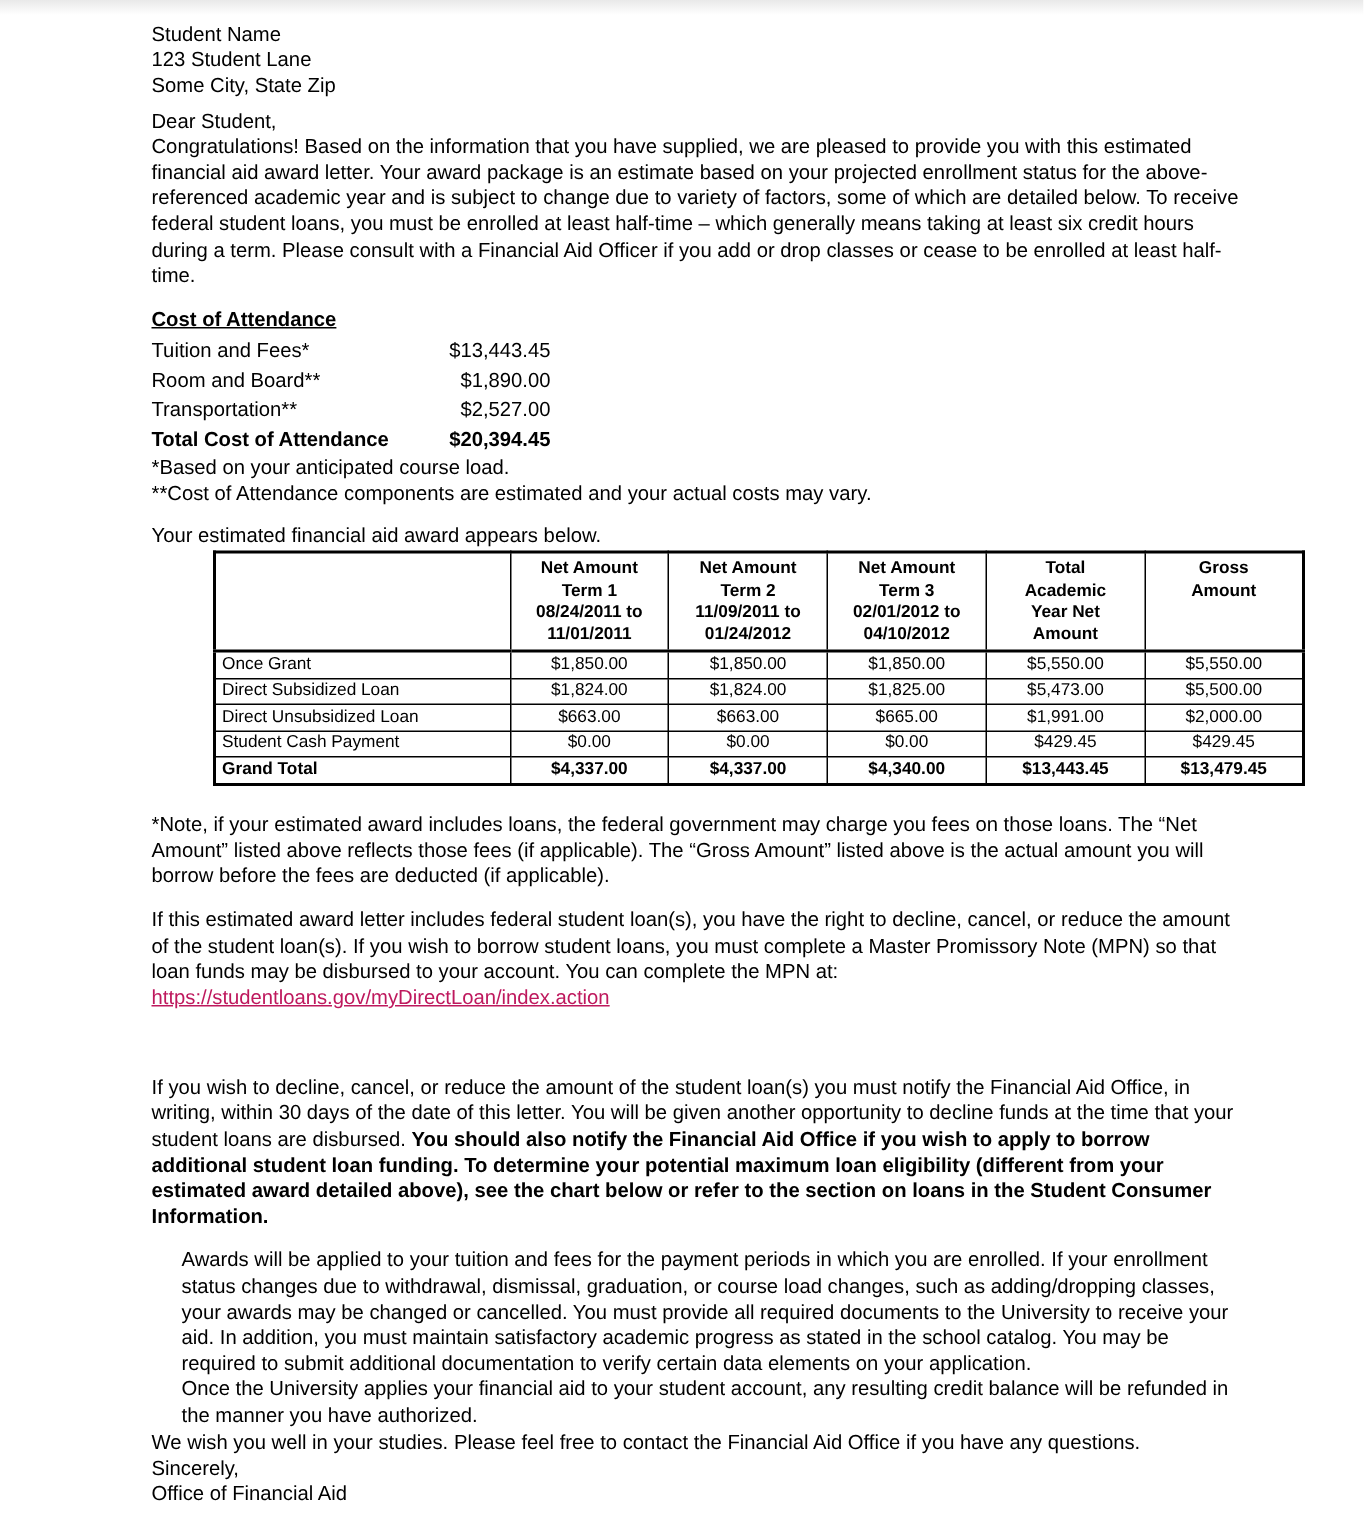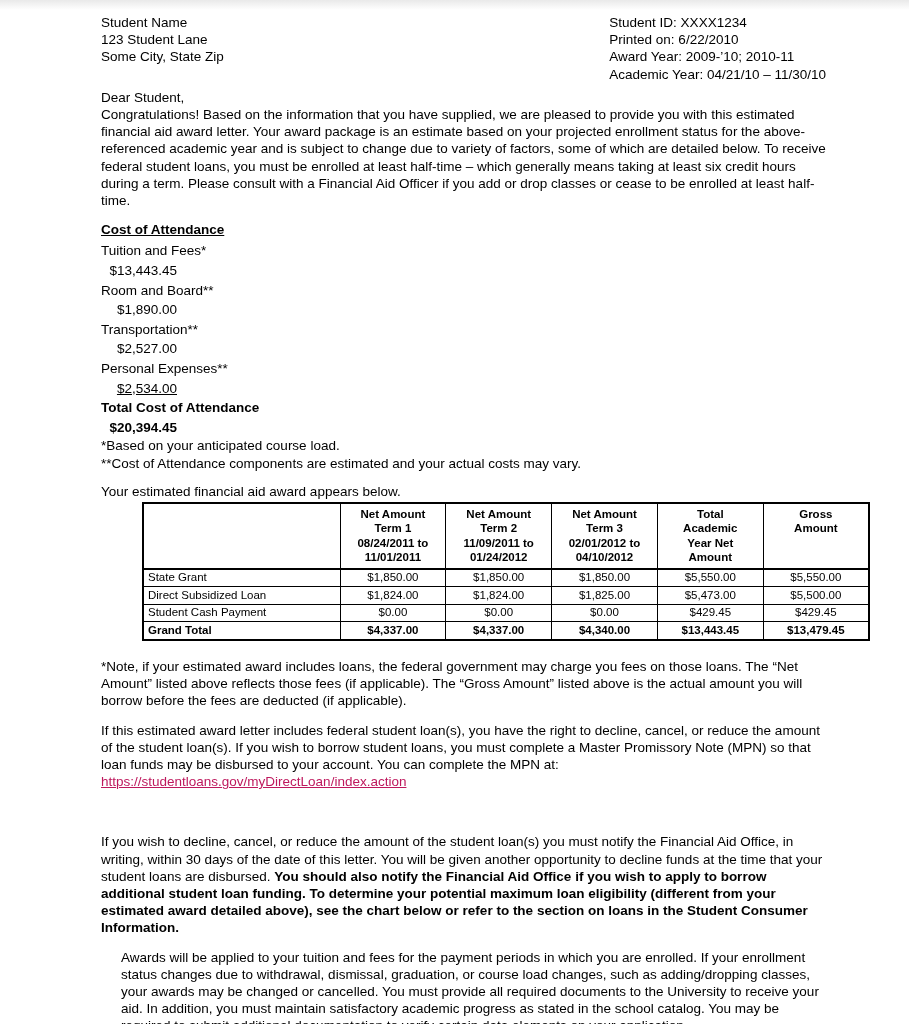--- a/index.html
+++ b/index.html
@@ -18,21 +18,21 @@
   }
   
   .letter-head { display: flex; justify-content: space-between; margin-bottom: 6px; }
   .letter-head div p { margin: 0; }
   
   .salutation { margin-bottom: 0; }
   .intro { margin-bottom: 12px; }
   p.para { margin-bottom: 12px; }
   
   .coa-heading { font-weight: 700; text-decoration: underline; margin-bottom: 3px; }
-  .coa-row { display: flex; line-height: 19.6px; flex-direction: column; }
+  .coa-row { display: flex; line-height: 19.6px; }
   .coa-row .lbl { width: 190px; }
   .coa-row .amt { width: 76px; text-align: right; }
   .coa-row.sum-line .amt { text-decoration: underline; }
   .coa-row.total { font-weight: 700; }
   .coa-footnotes { margin-bottom: 11px; }
   
   .award-intro { margin-bottom: 2px; }
   table.award {
     border-collapse: collapse;
     table-layout: fixed;
@@ -63,49 +63,39 @@
 <body>
 
 <div class="edge-shadow-top"></div>
 
 <div class="letter-head">
   <div>
     <p>Student Name</p>
     <p>123 Student Lane</p>
     <p>Some City, State Zip</p>
   </div>
-  <div>
-    <p>Student ID: XXXX1234</p>
-    <p>Printed on: 6/22/2010</p>
-    <p>Award Year: 2009-’10; 2010-11</p>
-    <p>Academic Year: 04/21/10 – 11/30/10</p>
-  </div>
 </div>
 
 <p class="salutation">Dear Student,</p>
 
 <p class="intro">Congratulations! Based on the information that you have supplied, we are pleased to provide you with this estimated financial aid award letter.  Your award package is an estimate based on your projected enrollment status for the above-referenced academic year and is subject to change due to variety of factors, some of which are detailed below. To receive federal student loans, you must be enrolled at least half-time – which generally means taking at least six credit hours during a term. Please consult with a Financial Aid Officer if you add or drop classes or cease to be enrolled at least half-time.</p>
 
 <div>
   <p class="coa-heading">Cost of Attendance</p>
   <div class="coa-row">
     <span class="lbl">Tuition and Fees*</span>
     <span class="amt">$13,443.45</span>
   </div>
   <div class="coa-row">
     <span class="lbl">Room and Board**</span>
     <span class="amt">$1,890.00</span>
   </div>
   <div class="coa-row">
     <span class="lbl">Transportation**</span>
     <span class="amt">$2,527.00</span>
-  </div>
-  <div class="coa-row sum-line">
-    <span class="lbl">Personal Expenses**</span>
-    <span class="amt">$2,534.00</span>
   </div>
   <div class="coa-row total">
     <span class="lbl">Total Cost of Attendance</span>
     <span class="amt">$20,394.45</span>
   </div>
   <div class="coa-footnotes">
     <p>*Based on your anticipated course load.</p>
     <p>**Cost of Attendance components are estimated and your actual costs may vary.</p>
   </div>
 </div>
@@ -139,34 +129,42 @@
       <th>Total
 Academic
 Year Net
 Amount</th>
       <th>Gross
 Amount</th>
     </tr>
   </thead>
   <tbody>
     <tr>
-      <td class="row-label">State Grant</td>
+      <td class="row-label">Once Grant</td>
       <td>$1,850.00</td>
       <td>$1,850.00</td>
       <td>$1,850.00</td>
       <td>$5,550.00</td>
       <td>$5,550.00</td>
     </tr>
     <tr>
       <td class="row-label">Direct Subsidized Loan</td>
       <td>$1,824.00</td>
       <td>$1,824.00</td>
       <td>$1,825.00</td>
       <td>$5,473.00</td>
       <td>$5,500.00</td>
+    </tr>
+    <tr>
+      <td class="row-label">Direct Unsubsidized Loan</td>
+      <td>$663.00</td>
+      <td>$663.00</td>
+      <td>$665.00</td>
+      <td>$1,991.00</td>
+      <td>$2,000.00</td>
     </tr>
     <tr>
       <td class="row-label">Student Cash Payment</td>
       <td>$0.00</td>
       <td>$0.00</td>
       <td>$0.00</td>
       <td>$429.45</td>
       <td>$429.45</td>
     </tr>
     <tr class="grand">
@@ -186,19 +184,20 @@
   <span>If this estimated award letter includes federal student loan(s), you have the right to decline, cancel, or reduce the amount of the student loan(s). If you wish to borrow student loans, you must complete a Master Promissory Note (MPN) so that loan funds may be disbursed to your account. You can complete the MPN at:</span><br>
   <a href="#" class="mpn-link">https://studentloans.gov/myDirectLoan/index.action</a>
 </p>
 
 <p class="decline">
   <span>If you wish to decline, cancel, or reduce the amount of the student loan(s) you must notify the Financial Aid Office, in writing, within 30 days of the date of this letter. You will be given another opportunity to decline funds at the time that your student loans are disbursed. </span><strong>You should also notify the Financial Aid Office if you wish to apply to borrow additional student loan funding. To determine your potential maximum loan eligibility (different from your estimated award detailed above), see the chart below or refer to the section on loans in the Student Consumer Information.</strong>
 </p>
 
 <div class="awards-policy">
   <p>Awards will be applied to your tuition and fees for the payment periods in which you are enrolled. If your enrollment status changes due to withdrawal, dismissal, graduation, or course load changes, such as adding/dropping classes, your awards may be changed or cancelled. You must provide all required documents to the University to receive your aid. In addition, you must maintain satisfactory academic progress as stated in the school catalog. You may be required to submit additional documentation to verify certain data elements on your application.</p>
+  <p>Once the University applies your financial aid to your student account, any resulting credit balance will be refunded in the manner you have authorized.</p>
 </div>
 
 <div class="closing">
   <p>We wish you well in your studies. Please feel free to contact the Financial Aid Office if you have any questions.</p>
   <p>Sincerely,</p>
   <p>Office of Financial Aid</p>
 </div>
 
 </body></html>

